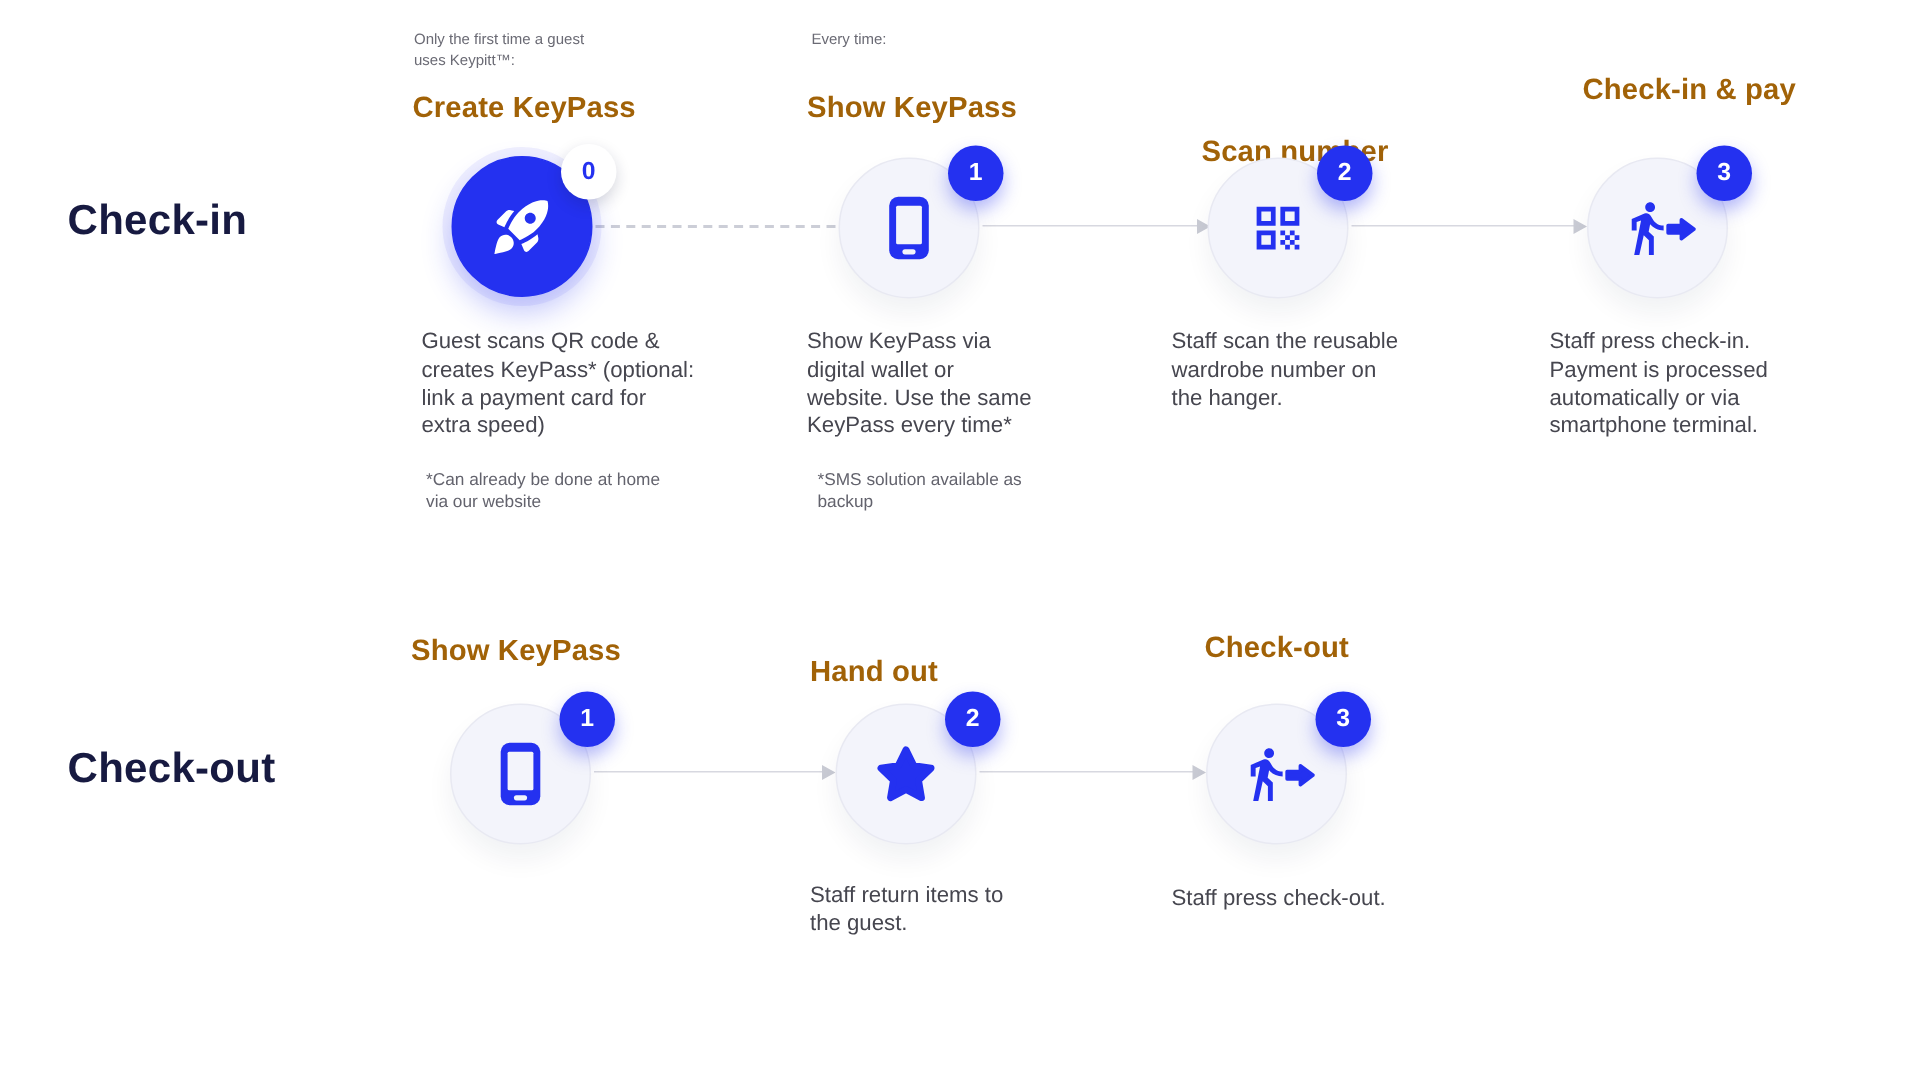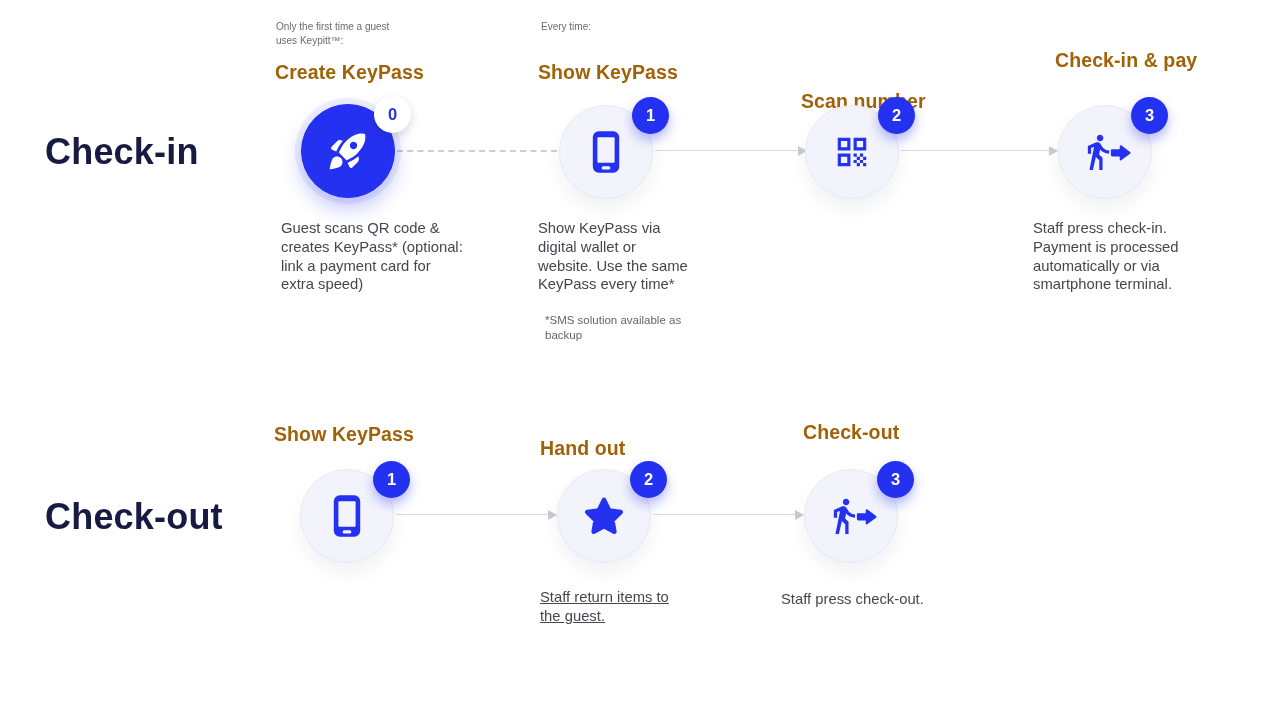--- a/index.html
+++ b/index.html
@@ -4,21 +4,21 @@
 <style>
   * { box-sizing: border-box; }
   html, body { margin: 0; padding: 0; background: #ffffff; }
   .canvas {
     position: relative; width: 1280px; height: 720px;
     background: #ffffff; overflow: hidden;
     font-family: "Liberation Sans", sans-serif;
   }
   .row-title {
     position: absolute; margin: 0;
-    font-size: 36px; font-weight: 800; color: #171a41; letter-spacing: .2px;
+    font-size: 28px; font-weight: 800; color: #171a41; letter-spacing: .2px;
   }
   .annotation {
     position: absolute; margin: 0;
     font-size: 10px; line-height: 1.38; color: #6a6a74; white-space: pre-line;
   }
   .step-title {
     position: absolute; margin: 0;
     font-size: 19.5px; font-weight: 800; color: #a16207; letter-spacing: .1px;
   }
   .icon-circle {
@@ -108,25 +108,30 @@
   </div>
 
   <p class="desc" style="left:538px; top:219px;">Show KeyPass via
 digital wallet or
 website. Use the same
 KeyPass every time*</p>
   <p class="desc" style="left:281px; top:219px;">Guest scans QR code &amp;
 creates KeyPass* (optional:
 link a payment card for
 extra speed)</p>
+  <p class="desc" style="left:781px; top:219px;">Staff scan the reusable
+wardrobe number on
+the hanger.</p>
   <p class="desc" style="left:1033px; top:219px;">Staff press check-in.
 Payment is processed
 automatically or via
 smartphone terminal.</p>
 
+  <p class="footnote" style="left:284px; top:313px;">*Can already be done at home
+via our website</p>
   <p class="footnote" style="left:545px; top:313px;">*SMS solution available as
 backup</p>
 
   <h1 class="row-title" style="left:45px; top:496px;">Check-out</h1>
 
   <h2 class="step-title" style="left:274px; top:423px;">Show KeyPass</h2>
   <h2 class="step-title" style="left:540px; top:423px;margin-top:14px;">Hand out</h2>
   <h2 class="step-title" style="left:803px; top:421px;">Check-out</h2>
 
   <div class="line" style="left:396px; top:514px; width:153px;"></div>
@@ -151,17 +156,17 @@
   </div>
 
   <div class="icon-circle" style="left:804px; top:469px;">
     <svg width="54" height="40" viewBox="0 0 33 24">
       <path fill="#2431f0" d="M13.5 5.5c1.1 0 2-.9 2-2s-.9-2-2-2-2 .9-2 2 .9 2 2 2zM9.8 8.9L7 23h2.1l1.8-8 2.1 2v6h2v-7.5l-2.1-2 .6-3C14.8 12 16.8 13 19 13v-2c-1.9 0-3.5-1-4.3-2.4l-1-1.6c-.4-.6-1-1-1.7-1-.3 0-.5.1-.8.1L6 8.3V13h2V9.6l1.8-.7"></path>
       <path fill="#2431f0" stroke="#2431f0" stroke-width="1.4" stroke-linejoin="round" d="M20.8 11h5.4V8.6l5.2 3.9-5.2 3.9V14h-5.4z"></path>
     </svg>
     <span class="badge badge-blue">3</span>
   </div>
 
-  <p class="desc" style="left:540px; top:588px;text-decoration:underline;">Staff return items to
+  <p class="desc" style="left:540px; top:588px;">Staff return items to
 the guest.</p>
   <p class="desc" style="left:781px; top:590px;">Staff press check-out.</p>
 
 </div>
 
 </body></html>

